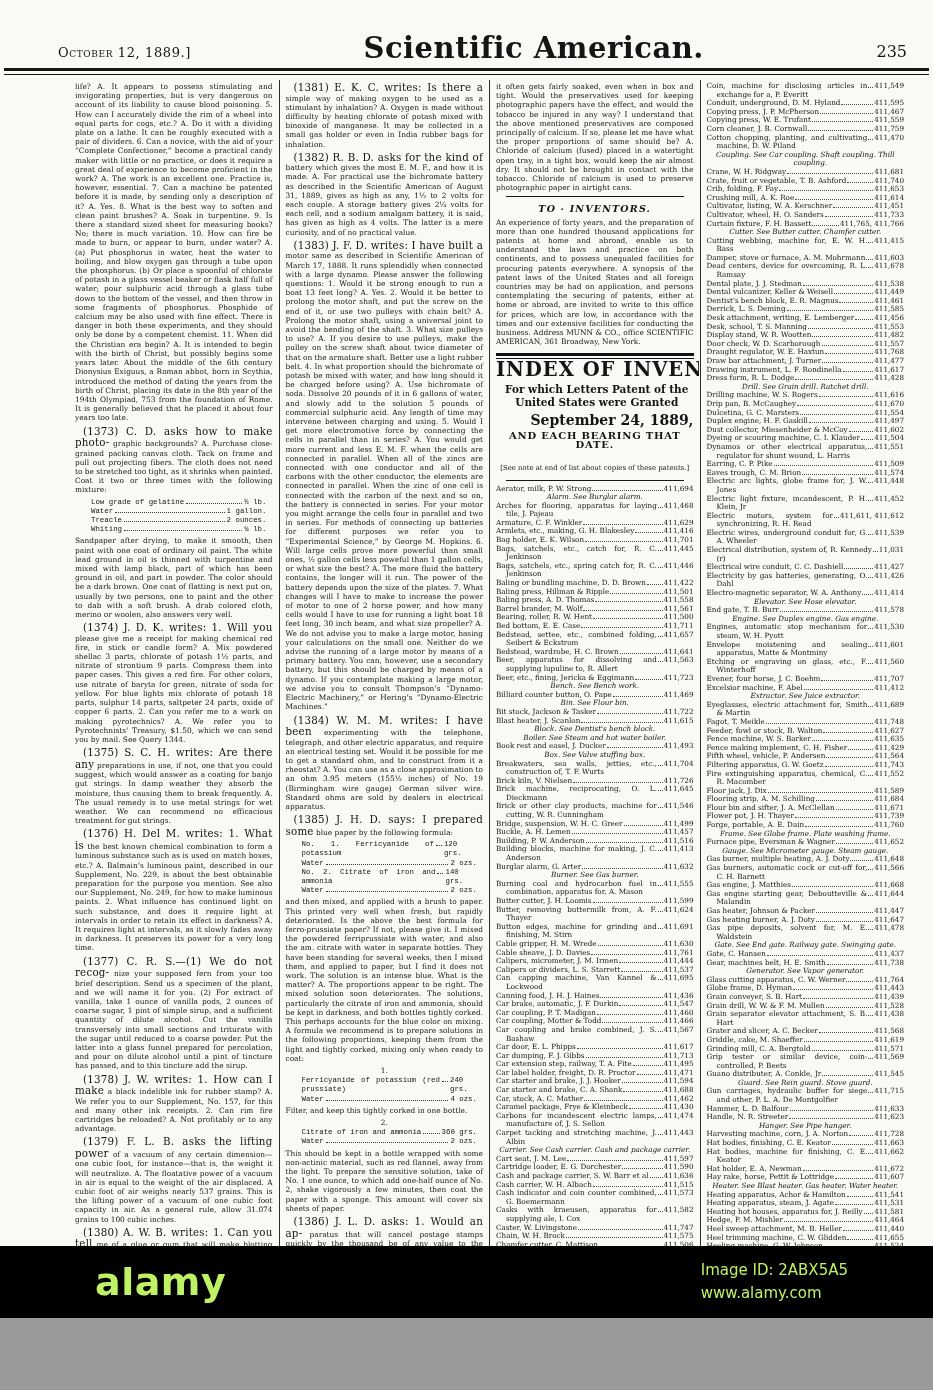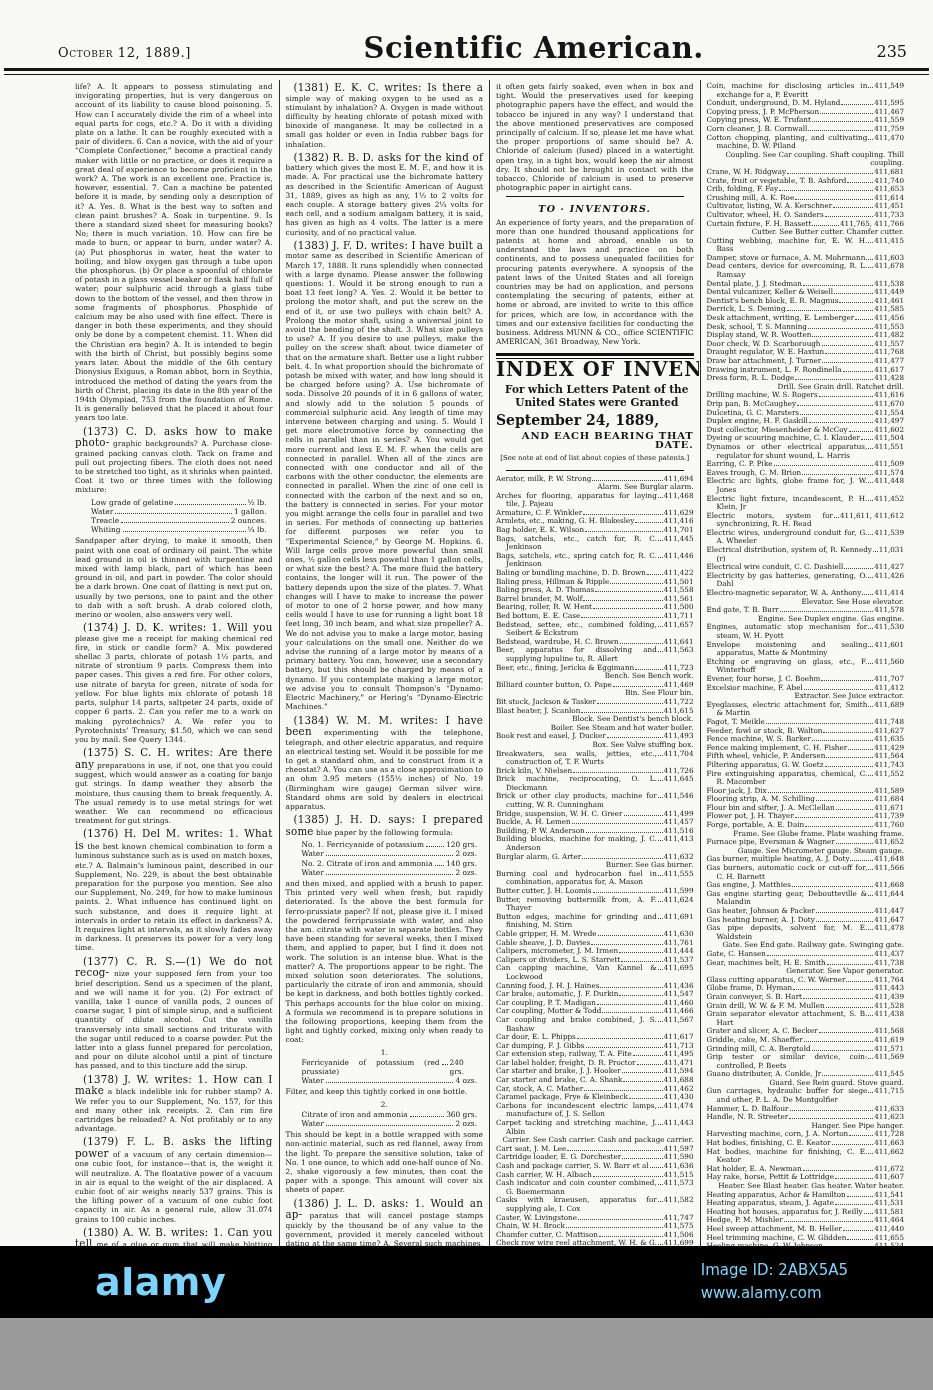--- a/index.html
+++ b/index.html
@@ -11,38 +11,38 @@
   .m-title{font-size:29px;font-weight:bold;letter-spacing:.5px;transform:scaleY(1.05);}
   .m-page{font-size:16px;}
   .m-rule{margin:2px 4px 0 4px;border-top:3px solid #161616;border-bottom:1.5px solid #161616;height:3px;}
   .columns{display:flex;padding:5px 24px 0 70px;}
   .col{width:199px;height:1228px;overflow:hidden;padding:2px 5px 0 5px;
        text-align:justify;font-size:7.4px;line-height:9.2px;}
   .colrule{width:1px;background:#2a2a2a;margin:0 1px;height:1228px;}
   .para{margin:0 0 3px 0;}
   .q{text-indent:8px;}
   .qhead{font-size:10.3px;line-height:11.5px;letter-spacing:.2px;}
-  .recipe{margin:1px 6px 2px 16px;}
+  .recipe{margin:1px 6px 2px 16px;font-family:Liberation Mono, monospace;}
   .rrow{display:flex;align-items:baseline;}
   .rleader{flex:1 0 6px;border-bottom:1px dotted #3a3a3a;margin:0 2px 1px 2px;}
   .centerline{text-align:center;margin:1px 0;}
   .sec{text-align:center;font-weight:bold;font-size:9.5px;letter-spacing:1.2px;margin:7px 0 4px 0;font-style:italic;}
   .rulethin{border-top:1px solid #161616;margin:4px 10px;}
   .drule{border-top:3.5px solid #111;border-bottom:1.2px solid #111;height:2px;margin:7px 0 6px 0;}
   .ih1{text-align:center;font-size:19.5px;font-weight:bold;letter-spacing:1px;margin:6px 0 8px 0;white-space:nowrap;}
   .ih2{text-align:center;font-weight:bold;font-size:10.5px;line-height:13.5px;margin:0 0 6px 4px;}
-  .ih3{text-align:left;font-weight:bold;font-size:14px;margin-bottom:6px;}
-  .ih4{text-align:right;font-weight:bold;font-size:10px;letter-spacing:.8px;margin-bottom:5px;}
+  .ih3{text-align:right;font-weight:bold;font-size:14px;margin-bottom:6px;}
+  .ih4{text-align:center;font-weight:bold;font-size:10px;letter-spacing:.8px;margin-bottom:15px;}
   .note{text-align:center;font-size:6.9px;margin-bottom:6px;}
   .idx{display:flex;align-items:baseline;font-size:7.2px;line-height:8.6px;}
   .idx .it{padding-left:10px;text-indent:-10px;}
   .leader{flex:1 0 5px;border-bottom:1px dotted #4a4a4a;margin:0 1px 1px 1px;}
   .num{white-space:nowrap;}
-  .see{display:block;font-size:7.2px;line-height:8.6px;padding-left:10px;text-indent:-10px;text-align:right;}
-  .alamy-bar{position:absolute;left:0;right:0;bottom:0;height:72px;background:#000;color:#7dd3fc;
+  .see{display:block;font-size:7.2px;line-height:8.6px;padding-left:10px;text-indent:-10px;text-align:center;font-style:italic;}
+  .alamy-bar{position:absolute;left:0;right:0;bottom:0;height:72px;background:#000;color:#bef264;
              display:flex;align-items:center;font-family:"DejaVu Sans","Liberation Sans",sans-serif;}
   .alamy-logo{font-size:38px;font-weight:bold;letter-spacing:.5px;margin-left:95px;}
   .alamy-info{position:absolute;right:85px;top:13px;text-align:left;font-size:15px;line-height:23px;}
 </style>
 </head>
 <body>
 
 <div class="page">
   <div class="masthead">
     <span class="m-date">October 12, 1889.]</span>

